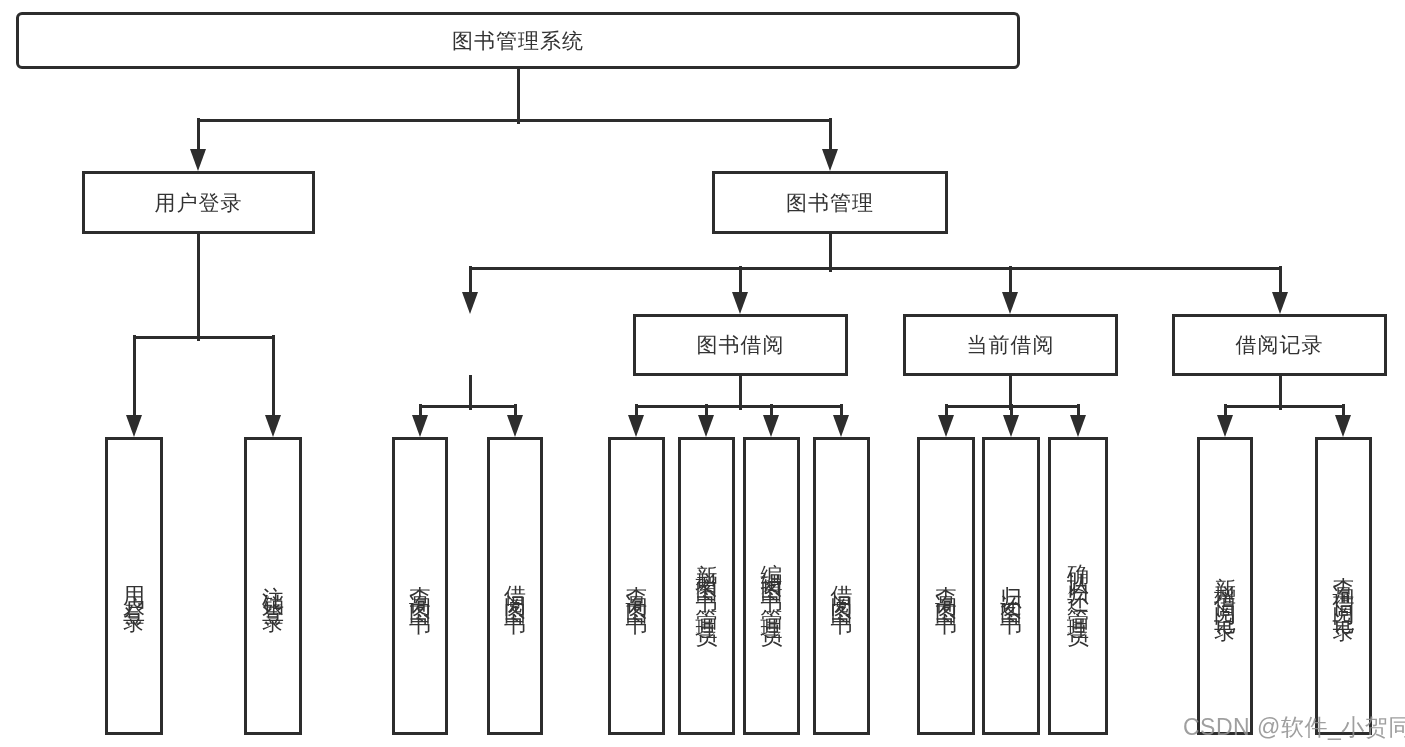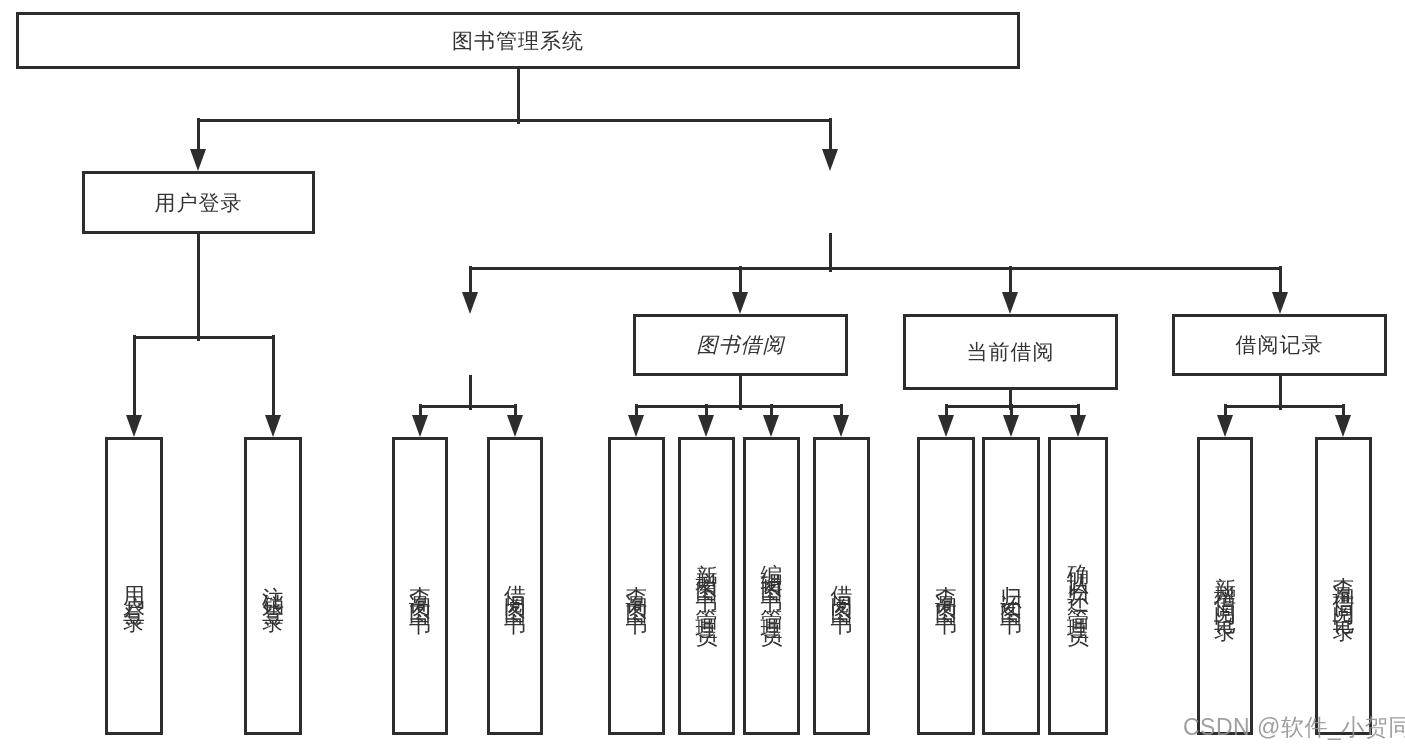--- a/index.html
+++ b/index.html
@@ -79,30 +79,33 @@
     <div class="arrowhead" style="left: 938px; top: 415px;"></div>
     <div class="line" style="left: 1009.5px; top: 403.5px; width: 3px; height: 17px;"></div>
     <div class="arrowhead" style="left: 1003px; top: 415px;"></div>
     <div class="line" style="left: 1076.5px; top: 403.5px; width: 3px; height: 17px;"></div>
     <div class="arrowhead" style="left: 1070px; top: 415px;"></div>
     <div class="line" style="left: 1278.5px; top: 374.5px; width: 3px; height: 35px;"></div>
     <div class="line" style="left: 1223.5px; top: 403.5px; width: 3px; height: 17px;"></div>
     <div class="arrowhead" style="left: 1217px; top: 415px;"></div>
     <div class="line" style="left: 1341.5px; top: 403.5px; width: 3px; height: 17px;"></div>
     <div class="arrowhead" style="left: 1335px; top: 415px;"></div>
-    <div class="node h" style="left: 16px; top: 12px; width: 1004px; height: 57px;">
+    <div class="node h" style="left: 16px; top: 12px; width: 1004px; height: 57px; border-radius: 6px;">
       <span>图书管理系统</span>
     </div>
     <div class="node h" style="left: 82px; top: 171px; width: 233px; height: 63px;">
       <span>用户登录</span>
     </div>
-    <div class="node h" style="left: 633px; top: 314px; width: 215px; height: 62px; font-style: italic;">
+    <div class="node h" style="left: 712px; top: 171px; width: 236px; height: 63px;">
+      <span>图书管理</span>
+    </div>
+    <div class="node h" style="left: 633px; top: 314px; width: 215px; height: 62px;">
       <span>图书借阅</span>
     </div>
-    <div class="node h" style="left: 903px; top: 314px; width: 215px; height: 76px; justify-content: center;">
+    <div class="node h" style="left: 903px; top: 314px; width: 215px; height: 62px; justify-content: center;">
       <span>当前借阅</span>
     </div>
     <div class="node h" style="left: 1172px; top: 314px; width: 215px; height: 62px;">
       <span>借阅记录</span>
     </div>
     <div class="node v" style="left: 105px; top: 437px; width: 58px; height: 298px;">
       <span>用户登录</span>
     </div>
     <div class="node v" style="left: 244px; top: 437px; width: 58px; height: 298px;">
       <span>注销登录</span>

